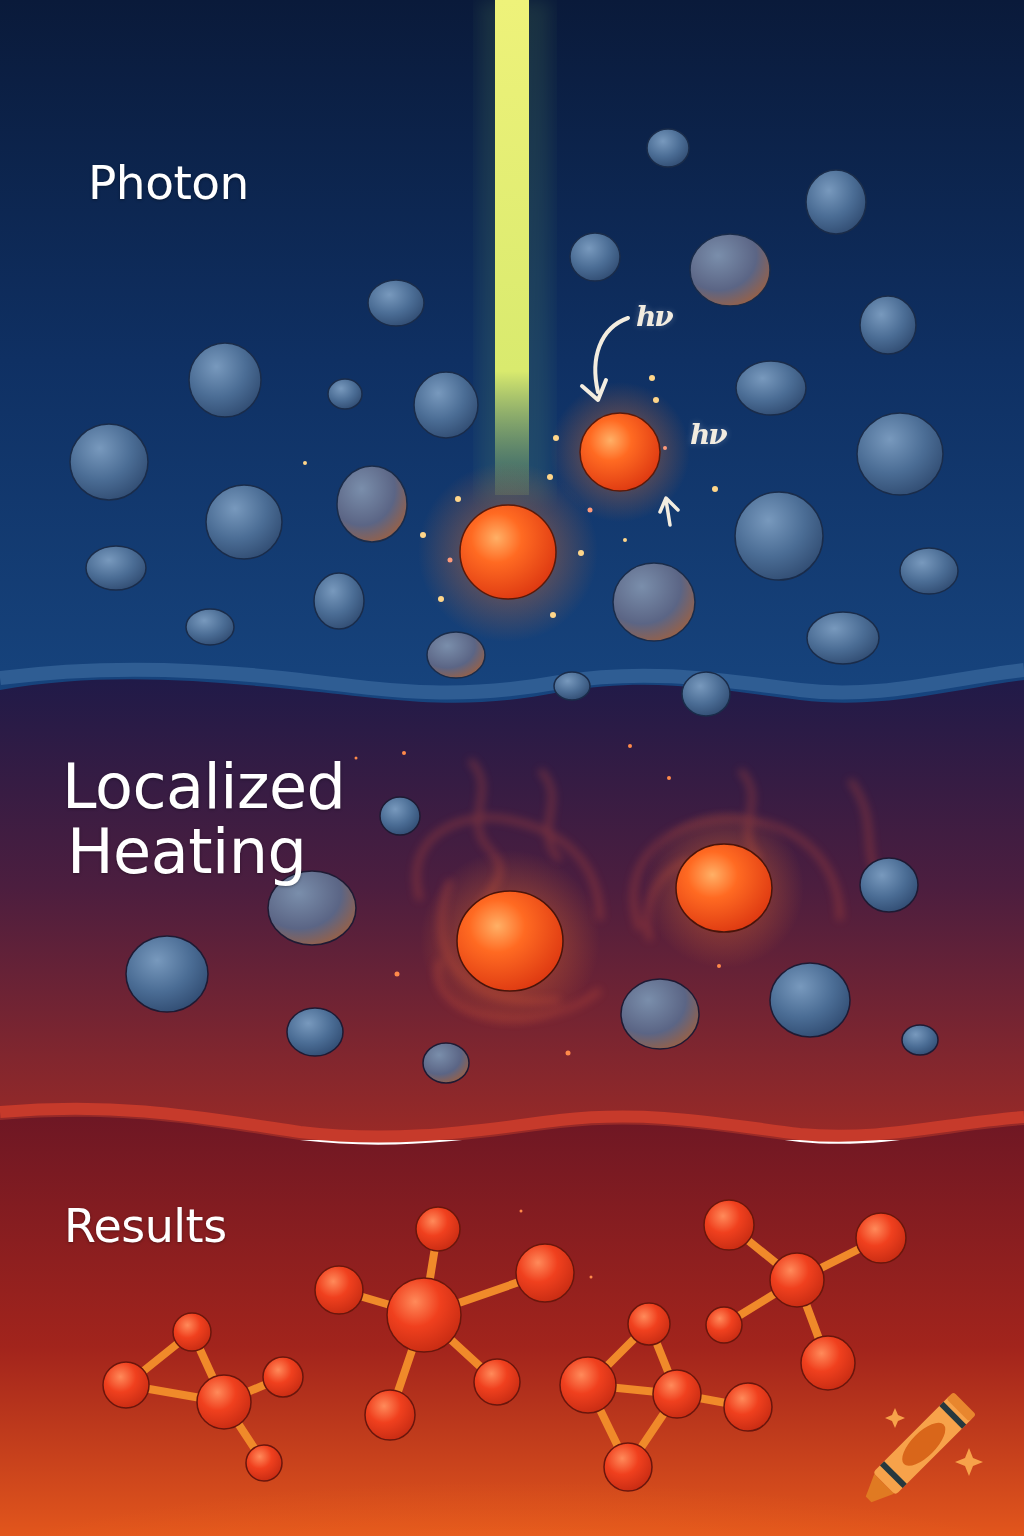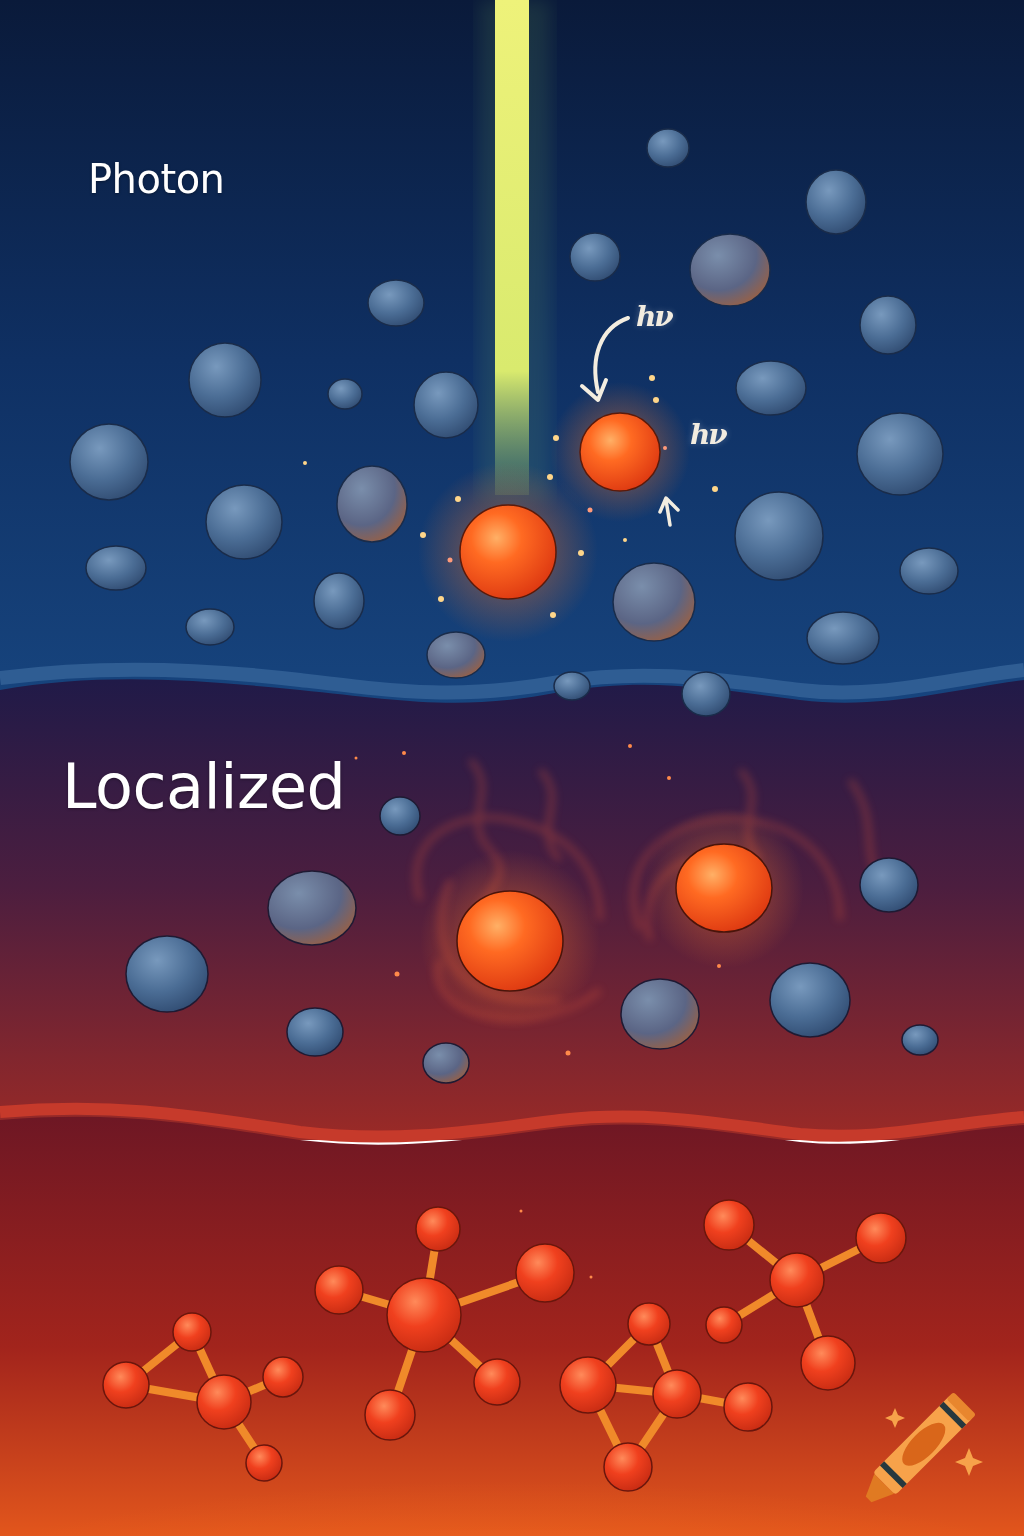--- a/index.html
+++ b/index.html
@@ -4,21 +4,21 @@
 <style>
   html, body { margin: 0; padding: 0; }
   body { width: 1024px; height: 1536px; overflow: hidden; position: relative; font-family: "DejaVu Sans", sans-serif; }
   .canvas { position: absolute; inset: 0; width: 1024px; height: 1536px; }
   .bg-svg { position: absolute; left: 0; top: 0; }
   .label {
     position: absolute; color: #ffffff; font-family: "DejaVu Sans", sans-serif;
     font-weight: 400; line-height: 1.05; letter-spacing: -0.5px;
     text-shadow: 0 1px 3px rgba(0,0,0,0.35);
   }
-  .label-photon { left: 58px; top: 158px; font-size: 40px; }
+  .label-photon { left: 58px; top: 158px; font-size: 47px; }
   .label-photon .l1 { display: block; padding-left: 30px; }
   .label-heating { left: 62px; top: 754px; font-size: 62px; }
   .label-heating .l2 { display: block; padding-left: 5px; }
   .label-results { left: 64px; top: 1202px; font-size: 46px; }
   .hv {
     position: absolute; color: #f2ece0; font-family: "DejaVu Serif", serif;
     font-style: italic; font-weight: 700; font-size: 28px; letter-spacing: -2px;
     text-shadow: 0 0 6px rgba(255,255,255,0.25);
   }
   .hv-1 { left: 636px; top: 300px; }
@@ -267,15 +267,19 @@
 
   <div class="label label-photon">
     <span class="l1">Photon</span>
   </div>
 
   <div class="hv hv-1">hν</div>
   <div class="hv hv-2">hν</div>
 
   <div class="label label-heating">
     <span style="display:block">Localized</span>
+    <span class="l2">Heating</span>
   </div>
 
+  <div class="label label-results">
+    <span>Results</span>
+  </div>
 </div>
 
 </body></html>

